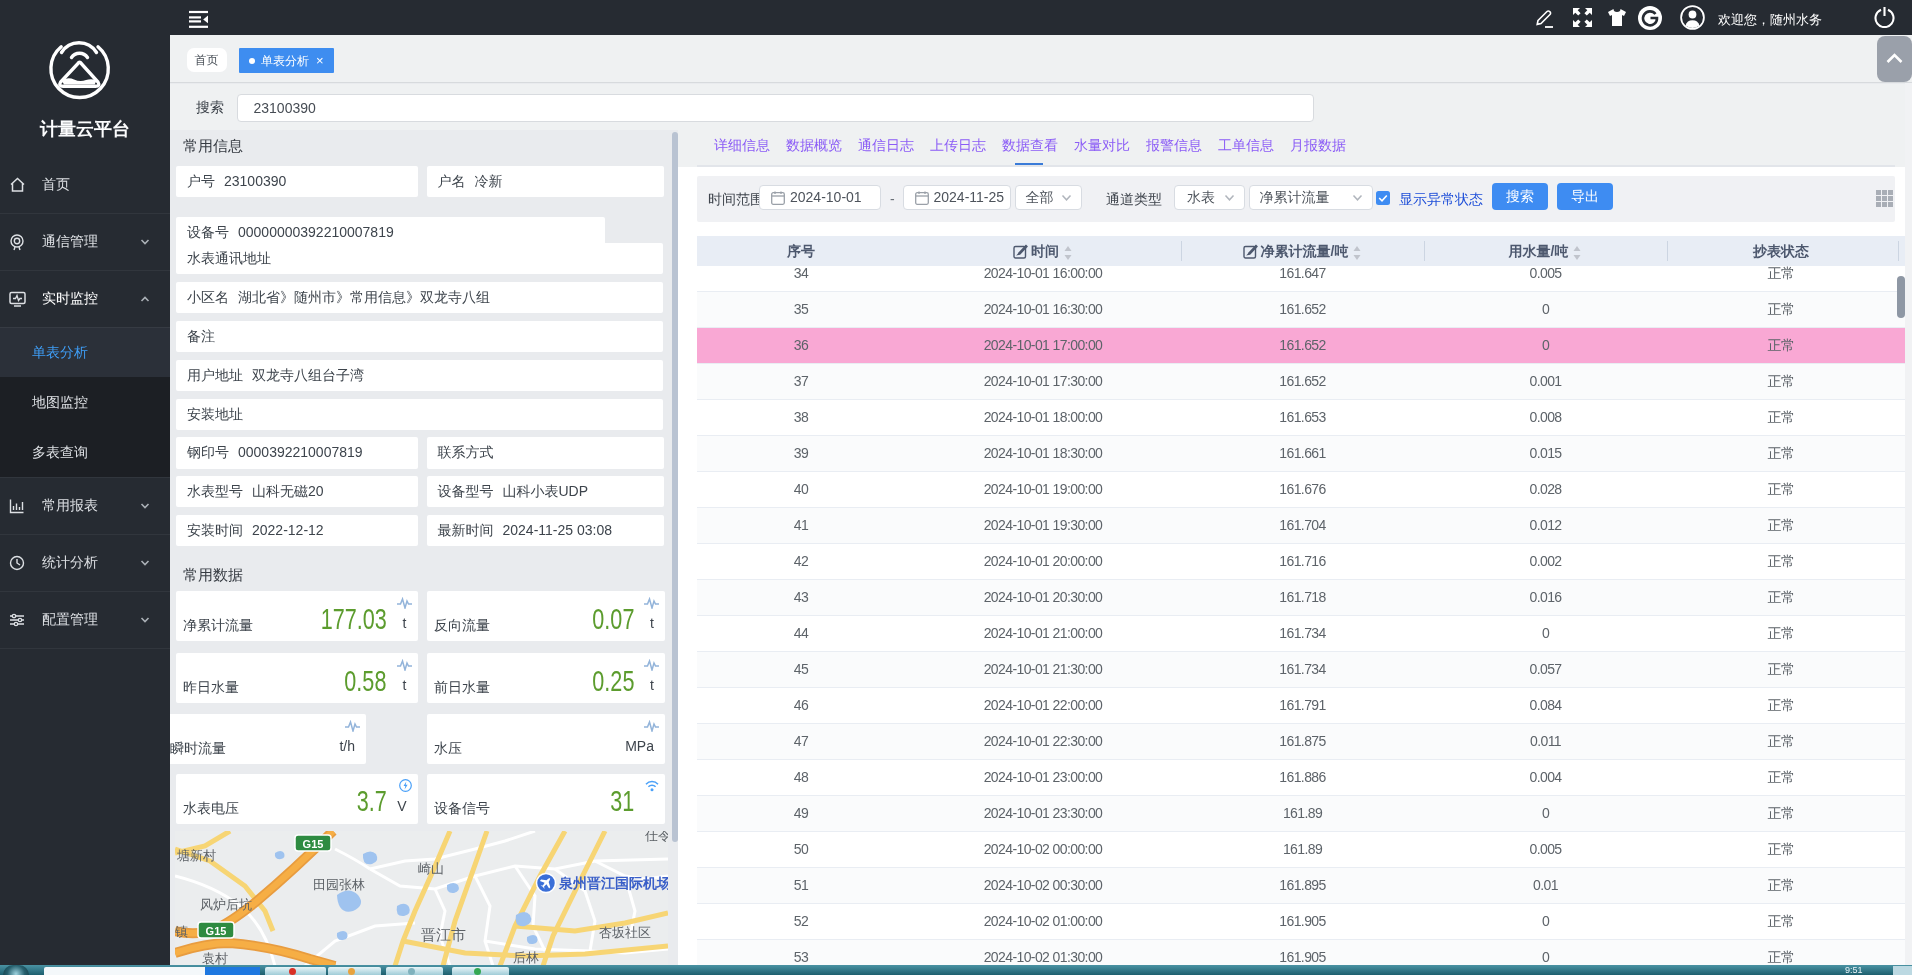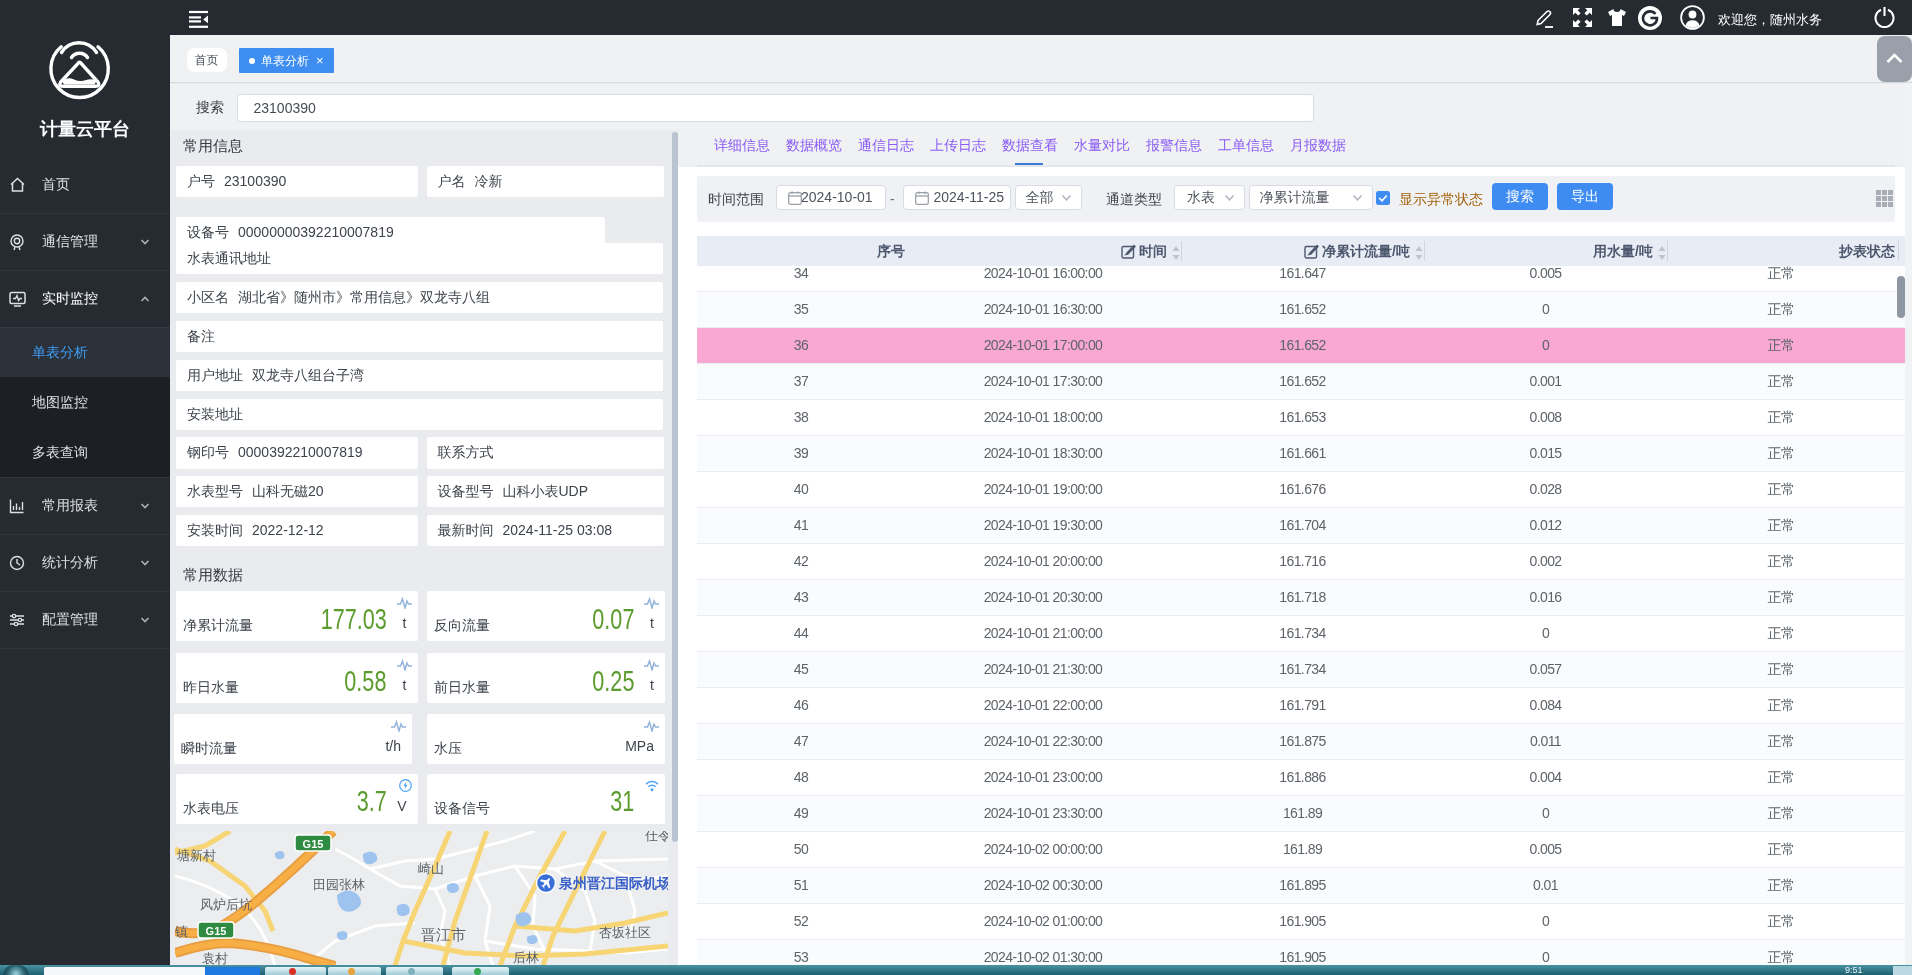--- a/index.html
+++ b/index.html
@@ -47,21 +47,21 @@
 #rpanel{position:absolute;left:678px;top:166.5px;width:1234px;height:808.5px;background:#fff}
 .tab{position:absolute;top:7px;font-size:14px;color:#8b5cf6;white-space:nowrap}
 #tabline{position:absolute;left:19px;top:35px;width:1198px;height:1.5px;background:#e2e5ea}
 #tabul{position:absolute;left:337px;top:32.5px;width:28px;height:3px;background:#3a7bd8}
 #filterbar{position:absolute;left:19px;top:9.5px;width:1198px;height:46px;background:#f0f1f4;border-radius:2px;font-size:14px;color:#3f454d}
 .fitem{position:absolute;top:15px}
 .ibox{position:absolute;top:8.5px;height:25px;background:#fff;border:1px solid #d8dce2;border-radius:4px;line-height:23px;color:#4d535b;font-size:14px}
 .btn{position:absolute;top:6.5px;width:56px;height:27.5px;background:#3e8cf2;border-radius:4px;color:#fff;font-size:14px;text-align:center;line-height:27.5px}
 
 #thead{position:absolute;left:19px;top:69.5px;width:1208px;height:30px;background:#e8edf5;font-size:14px;font-weight:bold;color:#4d586e}
-.hc{position:absolute;top:0;height:30px;line-height:30px;text-align:right}
+.hc{position:absolute;top:0;height:30px;line-height:30px;text-align:center}
 .hsep{position:absolute;top:5px;width:1px;height:20px;background:#ccd5e2}
 #tbody{position:absolute;left:19px;top:99.5px;width:1208px;height:709px;overflow:hidden}
 .trow{position:absolute;left:0;width:1208px;height:36px;border-bottom:1px solid #e9edf3;font-size:14px;color:#5d6369;line-height:35px;letter-spacing:-0.6px}
 .trow span{position:absolute;text-align:center;top:0}
 .c1{left:0;width:208px}
 .c2{left:208px;width:276px}
 .c3{left:484px;width:243px}
 .c4{left:727px;width:243px}
 .c5{left:970px;width:228px}
 #vscroll{position:absolute;left:1218.5px;top:109.5px;width:8px;height:42px;background:#8e97a4;border-radius:4px}
@@ -259,21 +259,21 @@
           </svg></span>
       </div>
 <div class="card" style="left:427px;top:653.3px;width:238px">
         <span class="cl">前日水量</span>
         <span class="cv">0.25</span>
         <span class="cu">t</span>
         <span class="ci"><svg width="15" height="12" viewBox="0 0 15 12">
             <path d="M0 7 L3.5 7 5.5 2 8 11 10 4 11.5 7 15 7" fill="none" stroke="#93b4da" stroke-width="1.5"></path>
           </svg></span>
       </div>
-<div class="card" style="left:174px;top:713.5px;width:238px">
+<div class="card" style="left:163px;top:713.5px;width:203px">
         <span class="cl">瞬时流量</span>
         <span class="cu">t/h</span>
         <span class="ci"><svg width="15" height="12" viewBox="0 0 15 12">
             <path d="M0 7 L3.5 7 5.5 2 8 11 10 4 11.5 7 15 7" fill="none" stroke="#93b4da" stroke-width="1.5"></path>
           </svg></span>
       </div>
 <div class="card" style="left:427px;top:713.5px;width:238px">
         <span class="cl">水压</span>
         <span class="cu">MPa</span>
         <span class="ci"><svg width="15" height="12" viewBox="0 0 15 12">
@@ -390,21 +390,21 @@
 <span class="tab" style="left:396px">水量对比</span>
 <span class="tab" style="left:468px">报警信息</span>
 <span class="tab" style="left:540px">工单信息</span>
 <span class="tab" style="left:612px">月报数据</span>
   <div id="tabul"></div>
   <div id="tabline"></div>
 </div>
 <div id="rpanel">
   <div id="filterbar">
     <span class="fitem" style="left:11px">时间范围</span>
-    <div class="ibox" style="left:79px;width:110px;padding-left:24px">2024-10-01<svg style="position:absolute;left:11px;top:5px" width="14" height="14" viewBox="0 0 14 14">
+    <div class="ibox" style="left:62px;width:122px;padding-left:30px">2024-10-01<svg style="position:absolute;left:11px;top:5px" width="14" height="14" viewBox="0 0 14 14">
           <rect x="0.7" y="1.7" width="12.6" height="11.6" rx="1.5" fill="none" stroke="#9aa0a8" stroke-width="1.3"></rect>
           <path d="M0.7 5 H13.3" stroke="#9aa0a8" stroke-width="1.3"></path>
           <path d="M4 0.5 V3 M10 0.5 V3" stroke="#9aa0a8" stroke-width="1.3"></path>
         </svg></div>
     <span class="fitem" style="left:193px;color:#6a7077">-</span>
     <div class="ibox" style="left:205.5px;width:108px;padding-left:30px">2024-11-25<svg style="position:absolute;left:11px;top:5px" width="14" height="14" viewBox="0 0 14 14">
           <rect x="0.7" y="1.7" width="12.6" height="11.6" rx="1.5" fill="none" stroke="#9aa0a8" stroke-width="1.3"></rect>
           <path d="M0.7 5 H13.3" stroke="#9aa0a8" stroke-width="1.3"></path>
           <path d="M4 0.5 V3 M10 0.5 V3" stroke="#9aa0a8" stroke-width="1.3"></path>
         </svg></div>
@@ -415,21 +415,21 @@
     <div class="ibox" style="left:477px;width:71px;padding-left:12px">水表<svg style="position:absolute;right:9px;top:8px" width="11" height="8" viewBox="0 0 11 8">
           <path d="M1.5 1.5 L5.5 5.8 L9.5 1.5" fill="none" stroke="#b0b5bc" stroke-width="1.5"></path>
         </svg></div>
     <div class="ibox" style="left:551.5px;width:124px;padding-left:10px">净累计流量<svg style="position:absolute;right:9px;top:8px" width="11" height="8" viewBox="0 0 11 8">
           <path d="M1.5 1.5 L5.5 5.8 L9.5 1.5" fill="none" stroke="#b0b5bc" stroke-width="1.5"></path>
         </svg></div>
     <div class="abs" style="left:679px;top:15px;width:14px;height:14px;background:#3e8cf2;border-radius:2.5px">
       <svg width="14" height="14" viewBox="0 0 14 14">
           <path d="M3.2 7 L6 9.8 L10.8 4.5" fill="none" stroke="#fff" stroke-width="1.6"></path>
         </svg></div>
-    <span class="fitem" style="left:702px;color:#a16207">显示异常状态</span>
+    <span class="fitem" style="left:702px;color:#1d4ed8">显示异常状态</span>
     <div class="btn" style="left:795px">搜索</div>
     <div class="btn" style="left:860px">导出</div>
     <svg class="abs" style="left:1179px;top:13.5px" width="17" height="17" viewBox="0 0 17 17">
       <g fill="#a9aeb6">
           <rect x="0" y="0" width="5" height="5"></rect>
           <rect x="6" y="0" width="5" height="5"></rect>
           <rect x="12" y="0" width="5" height="5"></rect>
           <rect x="0" y="6" width="5" height="5"></rect>
           <rect x="6" y="6" width="5" height="5"></rect>
           <rect x="12" y="6" width="5" height="5"></rect>

